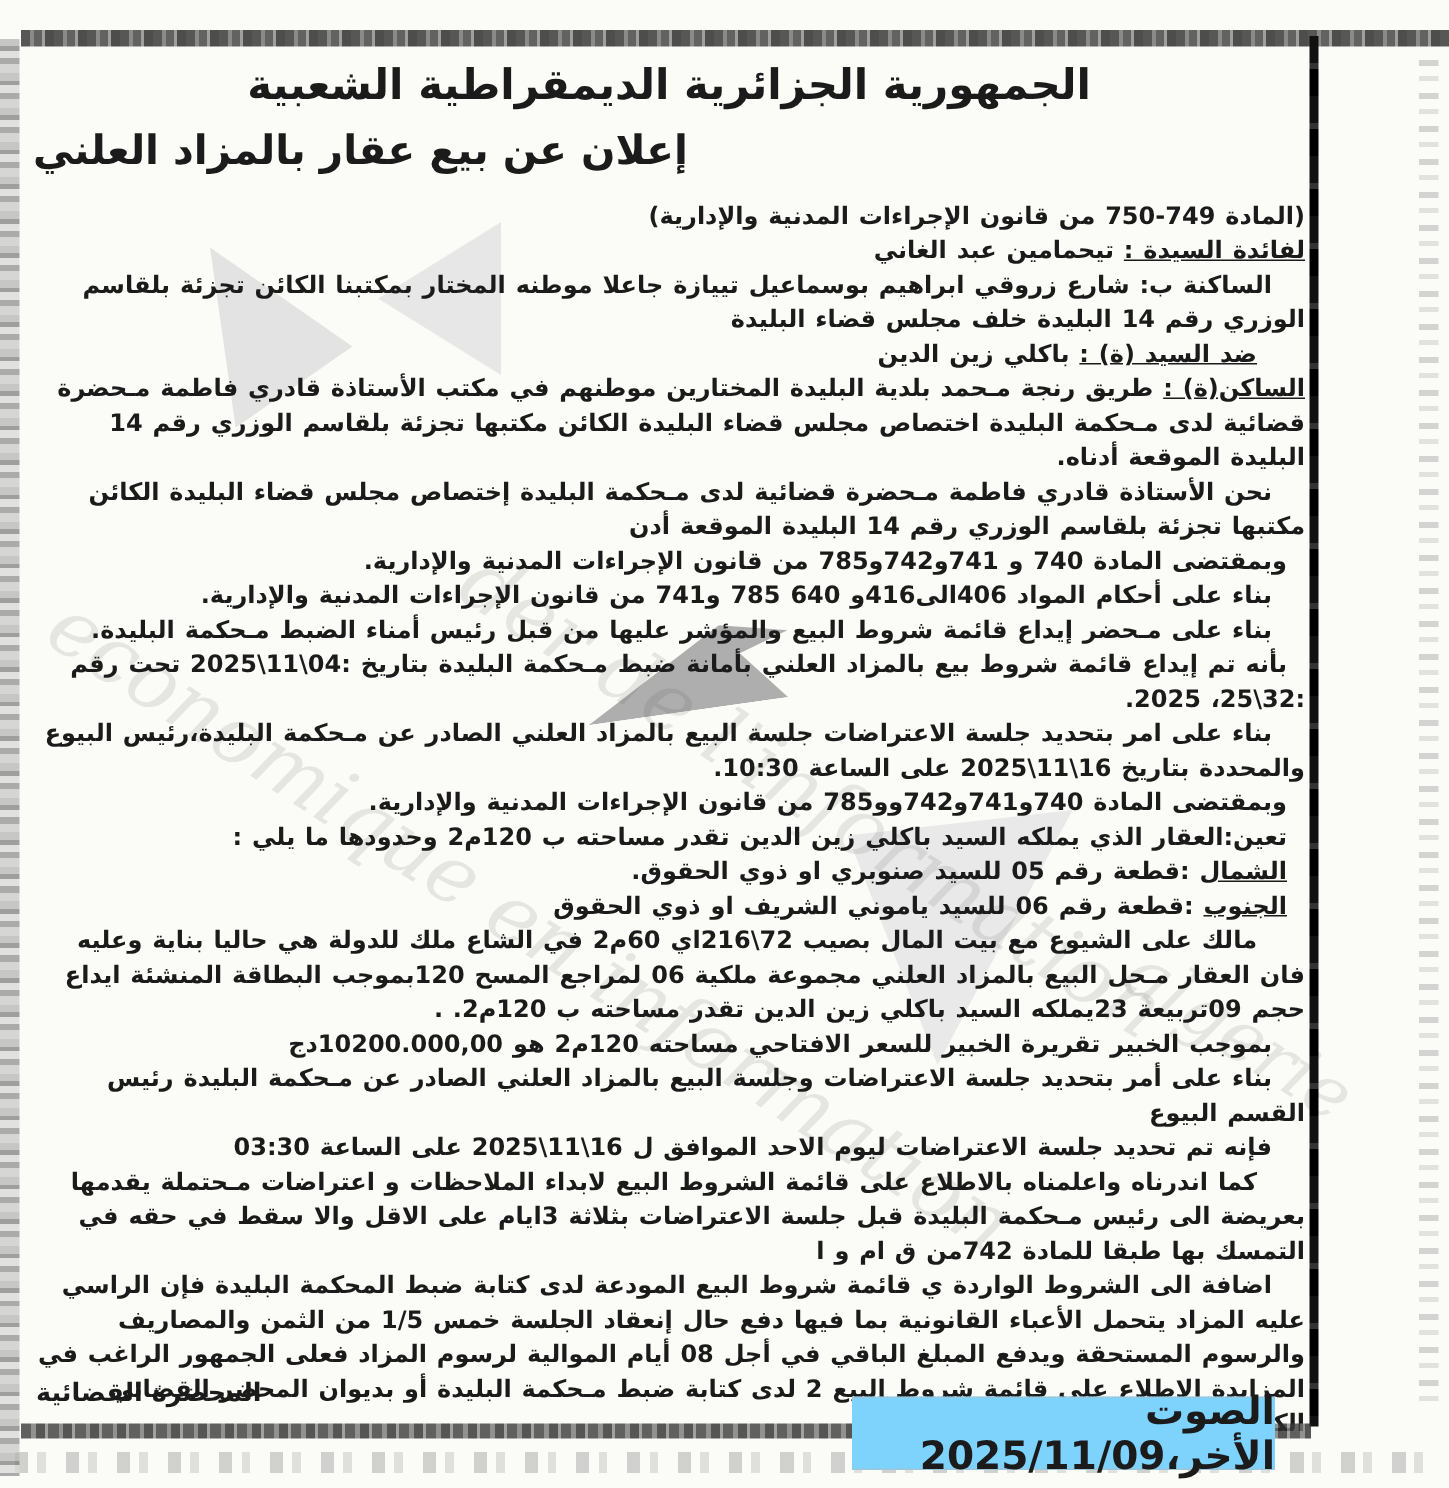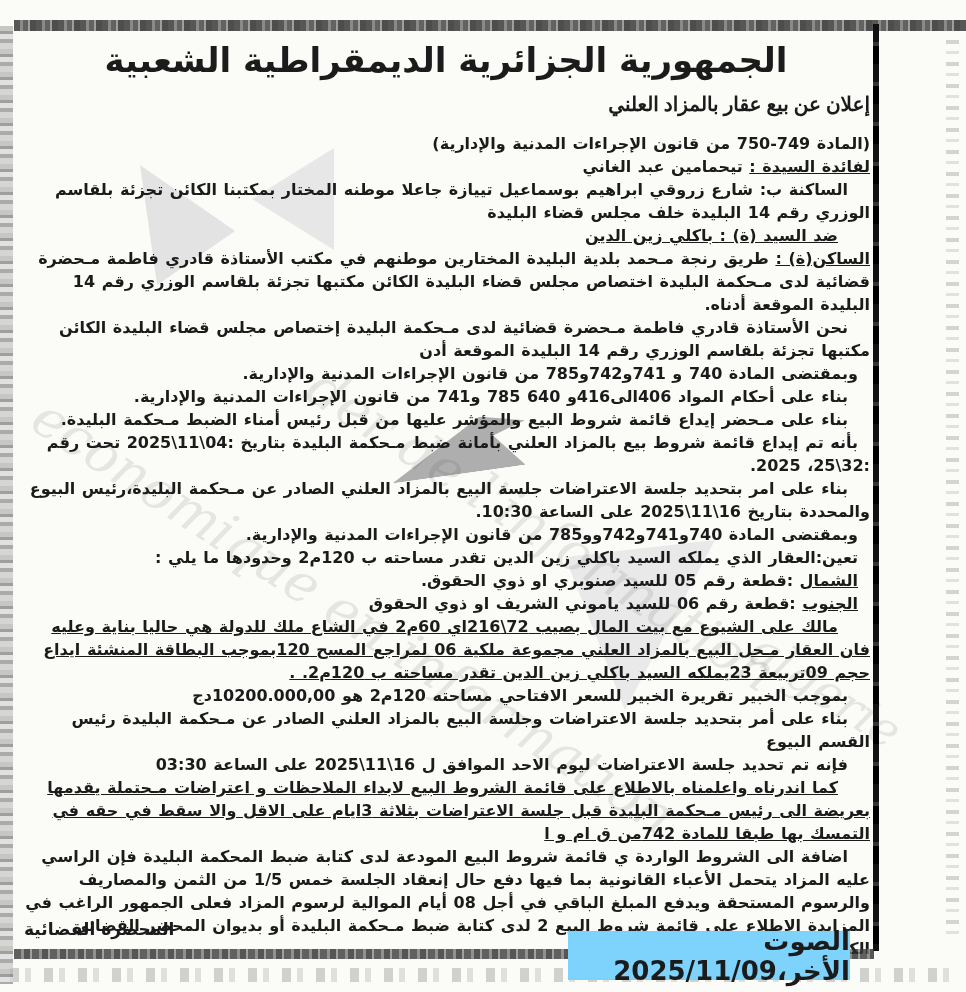--- a/index.html
+++ b/index.html
@@ -28,27 +28,27 @@
   #wm2{left:330px;top:355px;font-size:54px;transform:rotate(33deg);}
   #wm3{left:770px;top:620px;font-size:48px;transform:rotate(33deg);}
   .wm-tri{position:absolute;z-index:0;}
   #tri1{left:140px;top:165px;width:95px;height:120px;background:#e3e3e3;clip-path:polygon(0 0,100% 55%,18% 100%);}
   #tri2{left:252px;top:148px;width:82px;height:102px;background:#e7e7e7;clip-path:polygon(100% 0,0 50%,100% 100%);}
   #tri3{left:565px;top:540px;width:150px;height:170px;background:#e9e9e9;clip-path:polygon(0 10%,100% 0,40% 100%);}
   #arrow1{left:388px;top:420px;width:140px;height:54px;background:#9b9b9b;opacity:.8;
     transform:rotate(-8deg);clip-path:polygon(0 100%,68% 0,100% 18%,76% 38%,96% 100%);}
   
   .content{position:absolute;top:34px;right:96px;left:22px;z-index:2;direction:rtl;text-align:right;}
-  .country{font-size:34px;font-weight:bold;text-align:center;margin:6px 0 12px;}
-  .doc-title{font-size:20px;font-weight:bold;text-align:right;margin:0 0 16px;font-family:Liberation Serif, serif;}
+  .country{font-size:28px;font-weight:bold;text-align:center;margin:6px 0 12px;}
+  .doc-title{font-size:27px;font-weight:bold;text-align:left;margin:0 0 16px;}
   .line{margin:0;font-size:16px;line-height:23px;font-weight:bold;word-spacing:1px;}
   .lbl{text-decoration:underline;}
   .ind1{text-indent:12px;}
   .ind2{text-indent:22px;}
-  .ind3{text-indent:32px;text-decoration:underline;}
+  .ind3{text-indent:32px;}
   
   .bailiff{position:absolute;left:24px;top:919px;z-index:2;direction:rtl;
     font-size:17px;font-weight:bold;}
   .stamp{position:absolute;left:568px;top:931px;width:282px;height:47px;z-index:4;direction:rtl;
     background:#7dd3fc;display:flex;align-items:center;justify-content:center;
     font-size:26px;font-weight:bold;border-top:1px dotted #b9b9b9;border-bottom:1px dotted #b9b9b9;}
 </style>
 </head>
 <body>
 

